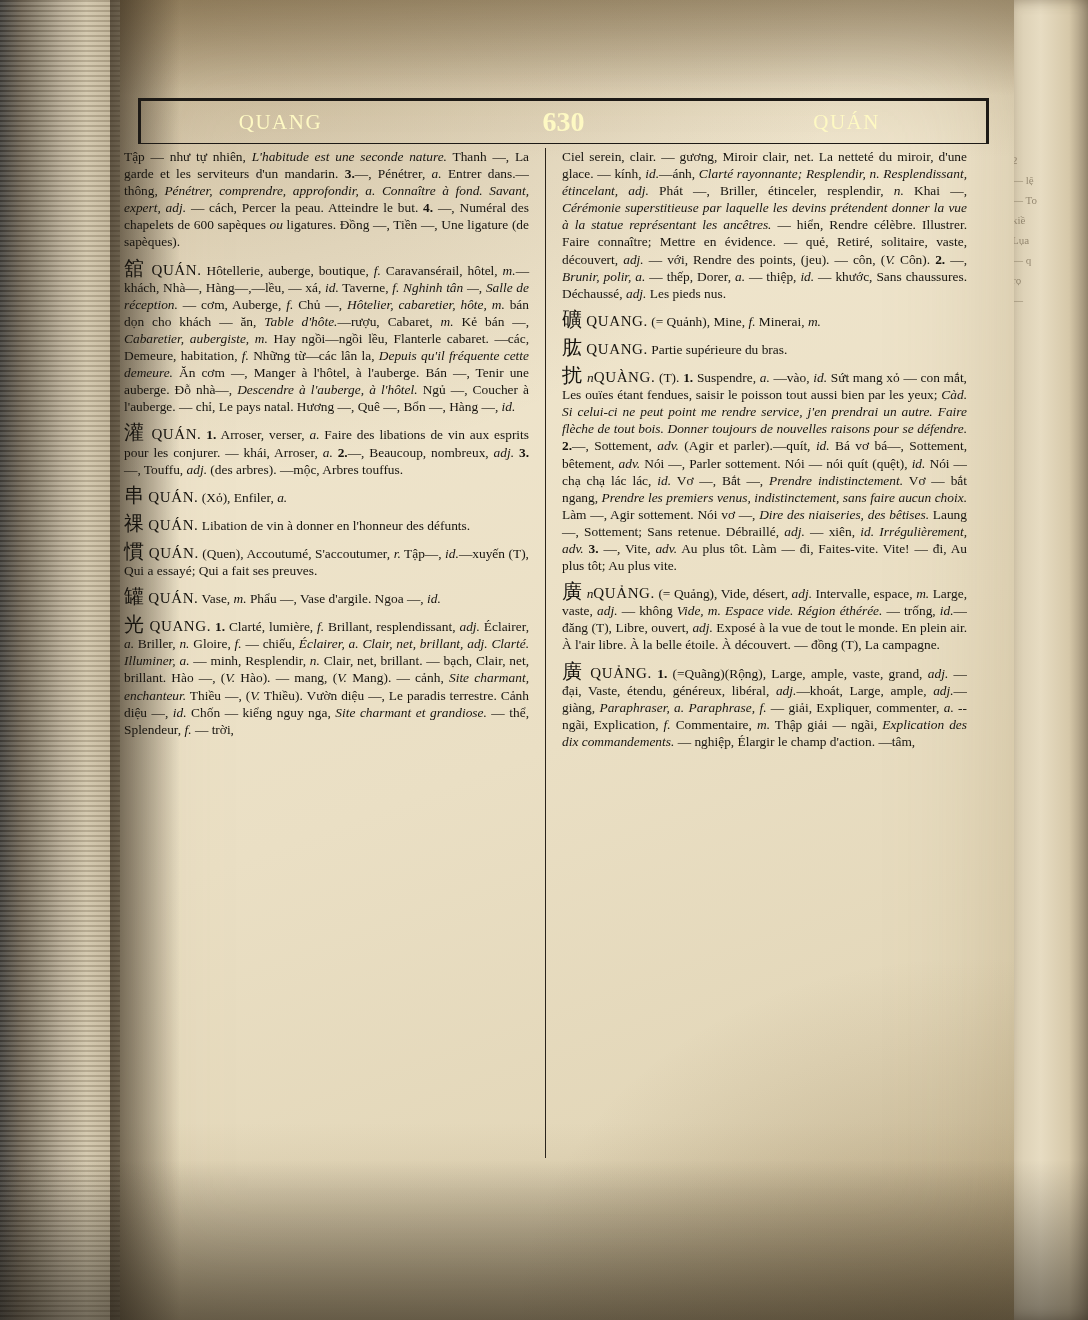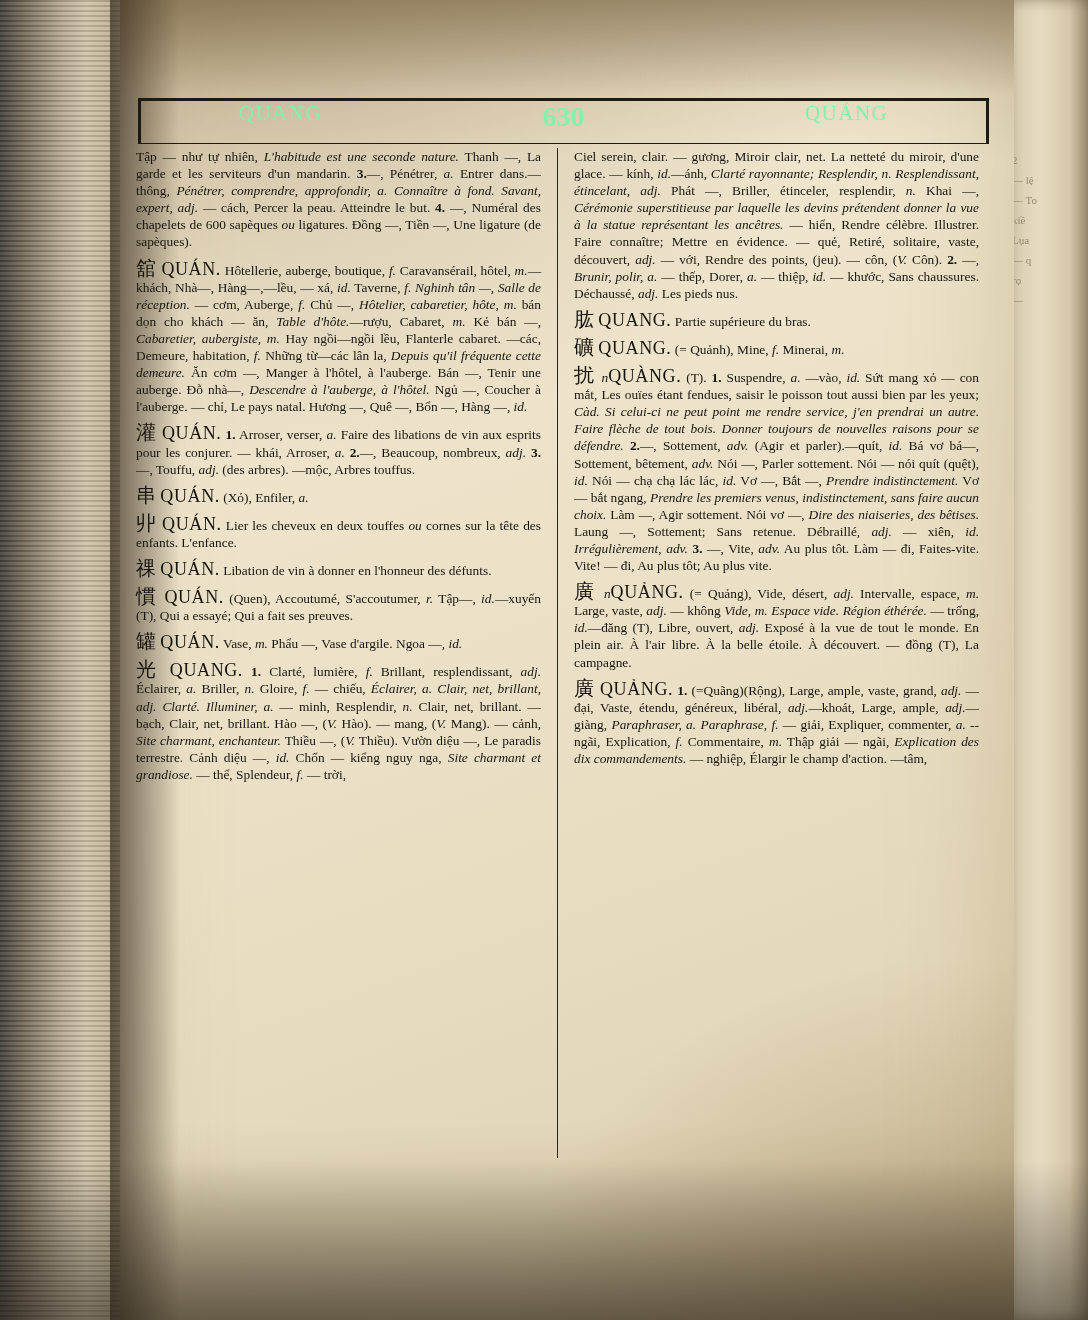--- a/index.html
+++ b/index.html
@@ -36,34 +36,34 @@
        radial-gradient(120% 60% at 10% 0%, rgba(120,95,55,.30), rgba(120,95,55,0) 60%),
        radial-gradient(90% 50% at 95% 100%, rgba(120,95,55,.35), rgba(120,95,55,0) 55%),
        linear-gradient(180deg, rgba(110,85,45,.18) 0%, rgba(110,85,45,0) 12%, rgba(110,85,45,0) 85%, rgba(110,85,45,.28) 100%);}
   .page-top-curl{position:absolute;top:0;left:104px;width:910px;height:96px;
      background:linear-gradient(180deg,rgba(90,70,40,.40),rgba(90,70,40,0));}
 
   
   .header{position:absolute;top:98px;left:138px;width:845px;height:42px;
      border-top:3px solid #1d1a16;border-bottom:1px solid #1d1a16;
      border-left:3px solid #1d1a16;border-right:3px solid #1d1a16;
-     display:flex;align-items:flex-start;color:#86efac;}
+     display:flex;align-items:center;color:#fef9c3;}
   .header .hl{flex:0 0 33%;text-align:center;font-size:21px;letter-spacing:1.5px;}
   .header .hc{flex:0 0 34%;text-align:center;font-size:28px;font-weight:bold;}
   .header .hr{flex:0 0 33%;text-align:center;font-size:21px;letter-spacing:1.5px;}
 
   
-  .cols{position:absolute;top:148px;left:136px;width:843px;height:1010px;display:flex;}
+  .cols{position:absolute;top:148px;left:124px;width:843px;height:1010px;display:flex;}
   .col{width:50%;color:#17140f;font-size:13.4px;line-height:17.1px;text-align:justify;}
   .col.left{padding-right:16px;border-right:1px solid #2a241c;}
   .col.right{padding-left:16px;}
   .par{margin:0 0 3px 0;text-indent:0;}
   .entry{margin:9px 0 3px 0;}
   .han{font-size:20px;font-family:"DejaVu Sans",sans-serif;letter-spacing:1px;}
-  .hw{font-size:18px;letter-spacing:.6px;margin-top:48px;}
+  .hw{font-size:15px;letter-spacing:.6px;margin-top:48px;}
   i{font-style:italic;}
   b{font-weight:bold;}
 
   
   .bottom{position:absolute;left:0;bottom:0;width:1088px;height:160px;
      background:linear-gradient(180deg,rgba(40,34,24,.0),rgba(35,30,22,.55));}
 </style>
 </head>
 <body>
 
@@ -85,39 +85,38 @@
 
   <div class="page"></div>
   <div class="page-top-curl"></div>
 
   <div class="gutter"></div>
   <div class="gutter-shadow"></div>
 
   <div class="header">
     <div class="hl">QUANG</div>
     <div class="hc">630</div>
-    <div class="hr">QUẢNG</div>
+    <div class="hr">QUÁN</div>
   </div>
 
   <div class="cols">
     <div class="col left" id="col-left">
         <p class="par"><span>Tập — như tự nhiên, <i>L'habitude est une seconde nature.</i> Thanh —, La garde et les serviteurs d'un mandarin. <b>3.</b>—, Pénétrer, <i>a.</i> Entrer dans.—thông, <i>Pénétrer, comprendre, approfondir, a. Connaître à fond. Savant, expert, adj.</i> — cách, Percer la peau. Atteindre le but. <b>4.</b> —, Numéral des chapelets de 600 sapèques <i>ou</i> ligatures. Đồng —, Tiền —, Une ligature (de sapèques).</span></p>
         <p class="par entry"><span class="han">舘</span> <span class="hw">QUÁN.</span> <span>Hôtellerie, auberge, boutique, <i>f.</i> Caravansérail, hôtel, <i>m.</i>—khách, Nhà—, Hàng—,—lều, — xá, <i>id.</i> Taverne, <i>f. Nghinh tân —, Salle de réception.</i> — cơm, Auberge, <i>f.</i> Chủ —, <i>Hôtelier, cabaretier, hôte, m.</i> bán dọn cho khách — ăn, <i>Table d'hôte.</i>—rượu, Cabaret, <i>m.</i> Kẻ bán —, <i>Cabaretier, aubergiste, m.</i> Hay ngồi—ngồi lều, Flanterle cabaret. —các, Demeure, habitation, <i>f.</i> Những từ—các lân la, <i>Depuis qu'il fréquente cette demeure.</i> Ăn cơm —, Manger à l'hôtel, à l'auberge. Bán —, Tenir une auberge. Đỗ nhà—, <i>Descendre à l'auberge, à l'hôtel.</i> Ngủ —, Coucher à l'auberge. — chỉ, Le pays natal. Hương —, Quê —, Bổn —, Hàng —, <i>id.</i></span></p>
         <p class="par entry"><span class="han">灌</span> <span class="hw">QUÁN.</span> <span><b>1.</b> Arroser, verser, <i>a.</i> Faire des libations de vin aux esprits pour les conjurer. — khái, Arroser, <i>a.</i> <b>2.</b>—, Beaucoup, nombreux, <i>adj.</i> <b>3.</b> —, Touffu, <i>adj.</i> (des arbres). —mộc, Arbres touffus.</span></p>
         <p class="par entry"><span class="han">串</span> <span class="hw">QUÁN.</span> <span>(Xỏ), Enfiler, <i>a.</i></span></p>
-        <p class="par entry"><span class="han">丱</span> <span class="hw">QUÁN.</span> <span>Lier les cheveux en deux touffes <i>ou</i> cornes sur la tête des enfants. L'enfance.</span></p>
         <p class="par entry"><span class="han">祼</span> <span class="hw">QUÁN.</span> <span>Libation de vin à donner en l'honneur des défunts.</span></p>
         <p class="par entry"><span class="han">慣</span> <span class="hw">QUÁN.</span> <span>(Quen), Accoutumé, S'accoutumer, <i>r.</i> Tập—, <i>id.</i>—xuyến (T), Qui a essayé; Qui a fait ses preuves.</span></p>
         <p class="par entry"><span class="han">罐</span> <span class="hw">QUÁN.</span> <span>Vase, <i>m.</i> Phẩu —, Vase d'argile. Ngoa —, <i>id.</i></span></p>
         <p class="par entry"><span class="han">光</span> <span class="hw">QUANG.</span> <span><b>1.</b> Clarté, lumière, <i>f.</i> Brillant, resplendissant, <i>adj.</i> Éclairer, <i>a.</i> Briller, <i>n.</i> Gloire, <i>f.</i> — chiếu, <i>Éclairer, a. Clair, net, brillant, adj. Clarté. Illuminer, a.</i> — minh, Resplendir, <i>n.</i> Clair, net, brillant. — bạch, Clair, net, brillant. Hào —, (<i>V.</i> Hào). — mang, (<i>V.</i> Mang). — cảnh, <i>Site charmant, enchanteur.</i> Thiều —, (<i>V.</i> Thiều). Vườn diệu —, Le paradis terrestre. Cảnh diệu —, <i>id.</i> Chốn — kiểng nguy nga, <i>Site charmant et grandiose.</i> — thể, Splendeur, <i>f.</i> — trời,</span></p>
       </div>
     <div class="col right" id="col-right">
         <p class="par"><span>Ciel serein, clair. — gương, Miroir clair, net. La netteté du miroir, d'une glace. — kính, <i>id.</i>—ánh, <i>Clarté rayonnante; Resplendir, n. Resplendissant, étincelant, adj.</i> Phát —, Briller, étinceler, resplendir, <i>n.</i> Khai —, <i>Cérémonie superstitieuse par laquelle les devins prétendent donner la vue à la statue représentant les ancêtres.</i> — hiển, Rendre célèbre. Illustrer. Faire connaître; Mettre en évidence. — quẻ, Retiré, solitaire, vaste, découvert, <i>adj.</i> — với, Rendre des points, (jeu). — côn, (<i>V.</i> Côn). <b>2.</b> —, <i>Brunir, polir, a.</i> — thếp, Dorer, <i>a.</i> — thiệp, <i>id.</i> — khước, Sans chaussures. Déchaussé, <i>adj.</i> Les pieds nus.</span></p>
+        <p class="par entry"><span class="han">礦</span> <span class="hw">QUANG.</span> <span>(= Quảnh), Mine, <i>f.</i> Minerai, <i>m.</i></span></p>
         <p class="par entry"><span class="han">肱</span> <span class="hw">QUANG.</span> <span>Partie supérieure du bras.</span></p>
-        <p class="par entry"><span class="han">礦</span> <span class="hw">QUANG.</span> <span>(= Quảnh), Mine, <i>f.</i> Minerai, <i>m.</i></span></p>
         <p class="par entry"><span class="han">扰</span> <i>n</i><span class="hw">QUÀNG.</span> <span>(T). <b>1.</b> Suspendre, <i>a.</i> —vào, <i>id.</i> Sứt mang xỏ — con mắt, Les ouïes étant fendues, saisir le poisson tout aussi bien par les yeux; <i>Càd. Si celui-ci ne peut point me rendre service, j'en prendrai un autre. Faire flèche de tout bois. Donner toujours de nouvelles raisons pour se défendre.</i> <b>2.</b>—, Sottement, <i>adv.</i> (Agir et parler).—quít, <i>id.</i> Bá vơ bá—, Sottement, bêtement, <i>adv.</i> Nói —, Parler sottement. Nói — nói quít (quệt), <i>id.</i> Nói — chạ chạ lác lác, <i>id.</i> Vơ —, Bắt —, <i>Prendre indistinctement.</i> Vơ — bắt ngang, <i>Prendre les premiers venus, indistinctement, sans faire aucun choix.</i> Làm —, Agir sottement. Nói vơ —, <i>Dire des niaiseries, des bêtises.</i> Laung —, Sottement; Sans retenue. Débraillé, <i>adj.</i> — xiên, <i>id. Irrégulièrement, adv.</i> <b>3.</b> —, Vite, <i>adv.</i> Au plus tôt. Làm — đi, Faites-vite. Vite! — đi, Au plus tôt; Au plus vite.</span></p>
         <p class="par entry"><span class="han">廣</span> <i>n</i><span class="hw">QUẢNG.</span> <span>(= Quảng), Vide, désert, <i>adj.</i> Intervalle, espace, <i>m.</i> Large, vaste, <i>adj.</i> — không <i>Vide, m. Espace vide. Région éthérée.</i> — trống, <i>id.</i>—đăng (T), Libre, ouvert, <i>adj.</i> Exposé à la vue de tout le monde. En plein air. À l'air libre. À la belle étoile. À découvert. — đồng (T), La campagne.</span></p>
         <p class="par entry"><span class="han">廣</span> <span class="hw">QUẢNG.</span> <span><b>1.</b> (=Quãng)(Rộng), Large, ample, vaste, grand, <i>adj.</i> — đại, Vaste, étendu, généreux, libéral, <i>adj.</i>—khoát, Large, ample, <i>adj.</i>—giàng, <i>Paraphraser, a. Paraphrase, f.</i> — giải, Expliquer, commenter, <i>a.</i> -- ngãi, Explication, <i>f.</i> Commentaire, <i>m.</i> Thập giải — ngãi, <i>Explication des dix commandements.</i> — nghiệp, Élargir le champ d'action. —tâm,</span></p>
       </div>
   </div>
 
   <div class="bottom"></div>
 </div>
 
 </body></html>

